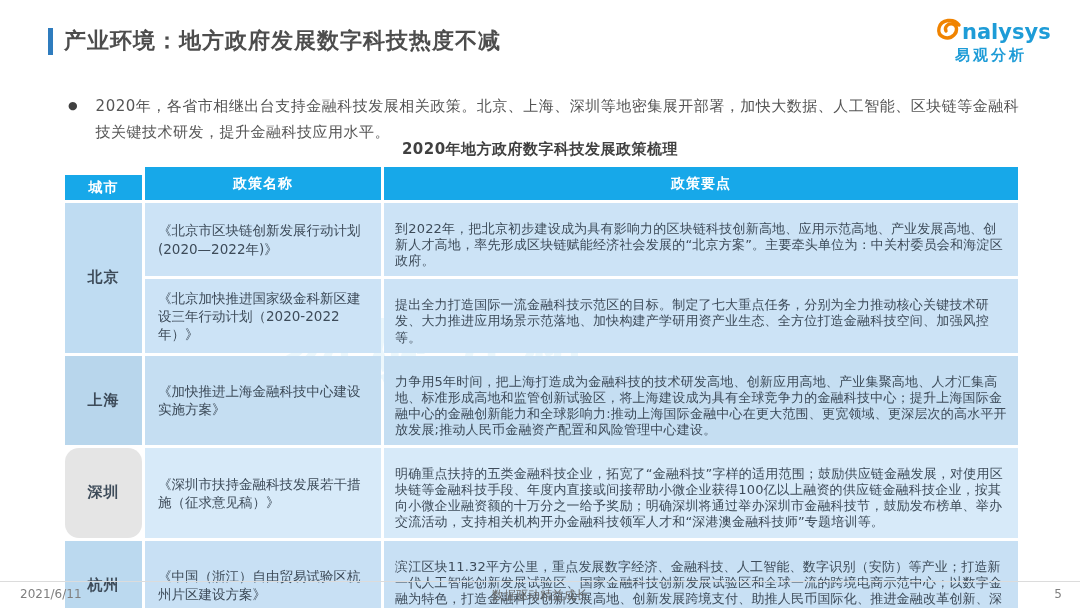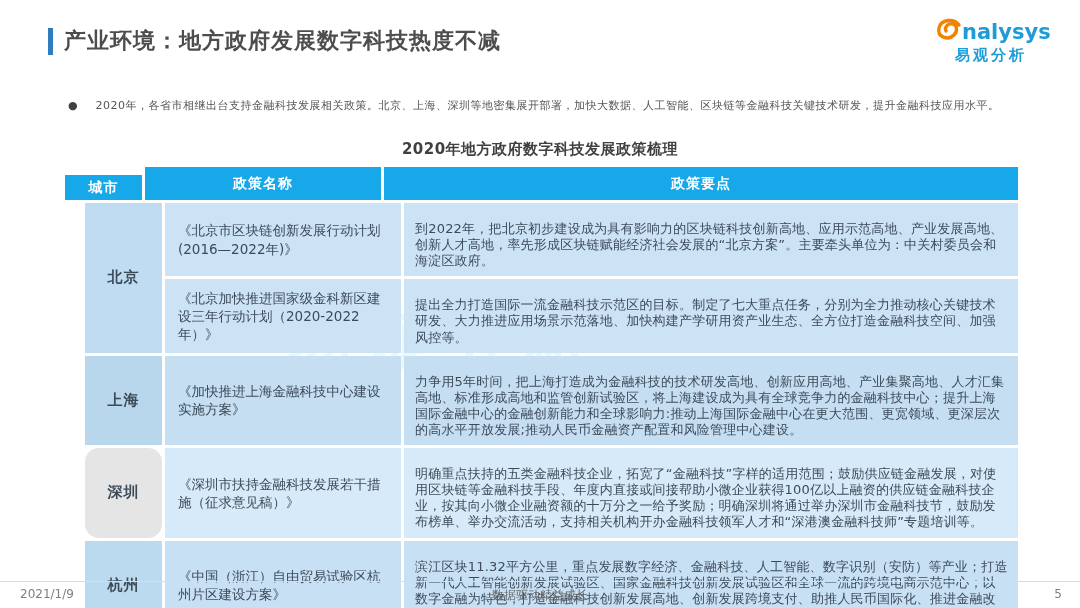--- a/index.html
+++ b/index.html
@@ -16,37 +16,37 @@
   .title-bar { width: 5px; height: 27px; background: #2F7CBE; margin-right: 11px; flex: none; }
   .page-title { font-size: 22px; font-weight: 700; color: #4D4D4D; letter-spacing: 1px; white-space: nowrap; }
 
   .logo { position: absolute; top: 16px; right: 30px; text-align: center; }
   .logo-row { display: flex; align-items: flex-end; }
   .logo-cn { font-size: 15px; font-weight: 700; color: #1E9CD7; letter-spacing: 3px; margin-top: 0px; }
 
   
   .bullet-wrap { position: absolute; top: 93px; left: 68px; width: 960px; display: flex; }
   .bullet-dot { font-size: 11px; color: #404040; line-height: 26px; margin-right: 18px; flex: none; }
-  .bullet-text { font-size: 11px; color: #555555; line-height: 26px; letter-spacing: 0.5px; }
+  .bullet-text { font-size: 15px; color: #555555; line-height: 26px; letter-spacing: 0.5px; }
 
   
   .tbl-title { position: absolute; top: 140px; left: 0; width: 1080px; text-align: center;
                font-size: 15px; font-weight: 700; color: #404040; letter-spacing: 0.5px; }
 
   
   .tbl { position: absolute; top: 167px; left: 65px; width: 953px; display: flex; flex-direction: column; gap: 3px; }
   .tr-head { display: flex; gap: 3px; height: 33px; flex: none; }
   .th { color: #ffffff; font-size: 14px; font-weight: 700; display: flex; align-items: center; justify-content: center; letter-spacing: 1px; }
   .th-city { width: 77px; flex: none; }
   .th-name { width: 236px; flex: none; }
   .th-points { flex: 1; }
 
   .group { display: flex; gap: 3px; }
   .city-cell { width: 77px; flex: none; display: flex; align-items: center; justify-content: center;
-               font-size: 15px; font-weight: 700; color: #3D4B59; letter-spacing: 1px; margin-left: 20px; }
+               font-size: 15px; font-weight: 700; color: #3D4B59; letter-spacing: 1px; }
   .policies { flex: 1; display: flex; flex-direction: column; gap: 3px; }
   .policy-row { display: flex; gap: 3px; flex: 1; }
   .name-cell { width: 236px; flex: none; display: flex; align-items: center;
                padding: 6px 9px 6px 13px; font-size: 13.5px; color: #3D4B59; line-height: 1.35; }
   .points-cell { flex: 1; display: flex; align-items: center;
                  padding: 18px 10px 7px 11px; font-size: 13px; color: #3D4B59; line-height: 1.24; letter-spacing: 0.2px; }
 
   
   .watermark { position: absolute; top: 300px; left: 280px; font-size: 72px; font-weight: 700;
                color: rgba(110, 190, 235, 0.13); letter-spacing: 8px; pointer-events: none; }
@@ -90,21 +90,21 @@
     <div class="tr-head">
       <div class="th th-city" style="background: rgb(23, 168, 233); margin-top: 8px;">城市</div>
       <div class="th th-name" style="background: rgb(23, 168, 233);">政策名称</div>
       <div class="th th-points" style="background: rgb(23, 168, 233);">政策要点</div>
     </div>
     <div id="table-body" style="display:flex;flex-direction:column;gap:3px;">
         <div class="group">
           <div class="city-cell" style="background: rgb(191, 220, 242);">北京</div>
           <div class="policies">
             <div class="policy-row">
-              <div class="name-cell" style="background: rgb(204, 227, 246);">《北京市区块链创新发展行动计划(2016—2022年)》</div>
+              <div class="name-cell" style="background: rgb(204, 227, 246);">《北京市区块链创新发展行动计划(2020—2022年)》</div>
               <div class="points-cell" style="background: rgb(204, 227, 246);">
                 <span>到2022年，把北京初步建设成为具有影响力的区块链科技创新高地、应用示范高地、产业发展高地、创新人才高地，率先形成区块链赋能经济社会发展的“北京方案”。主要牵头单位为：中关村委员会和海淀区政府。</span>
               </div>
             </div>
             <div class="policy-row">
               <div class="name-cell" style="background: rgb(204, 227, 246);">《北京加快推进国家级金科新区建设三年行动计划（2020-2022年）》</div>
               <div class="points-cell" style="background: rgb(204, 227, 246);">
                 <span>提出全力打造国际一流金融科技示范区的目标。制定了七大重点任务，分别为全力推动核心关键技术研发、大力推进应用场景示范落地、加快构建产学研用资产业生态、全方位打造金融科技空间、加强风控等。</span>
               </div>
             </div>
@@ -151,17 +151,17 @@
               <div class="points-cell" style="background: rgb(215, 234, 249);">
                 <span>目标：到2022年，把成都建设成为具有国际影响力的区域金融科技中心；空间布局：推进建成交子公园金融商务区、天府国际金融科技产业园，多个空间梯度布局、生态体系完善、产业辐射较强的金融科技特色功能区；扶持：增强交子金融“5+2”平台服务能力，加大对金融科技中小企业的扶持力度。</span>
               </div>
             </div>
           </div>
         </div>
       </div>
   </div>
 
   <div class="footer-line"></div>
-  <div class="footer-date">2021/1/9</div>
+  <div class="footer-date">2021/6/11</div>
   <div class="footer-slogan">数据驱动精益成长</div>
   <div class="footer-page">5</div>
 
 </div>
 
 </body></html>

